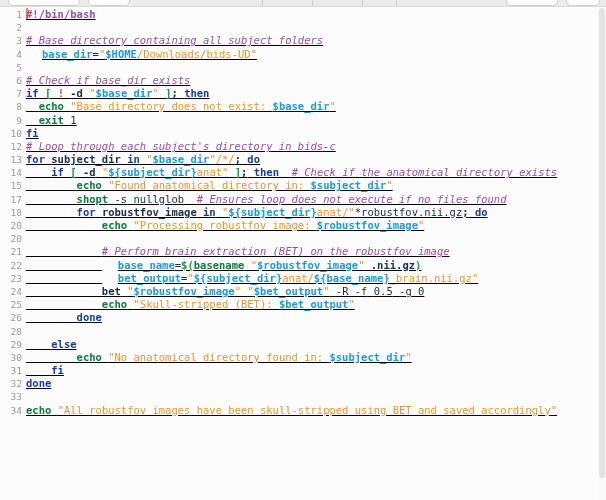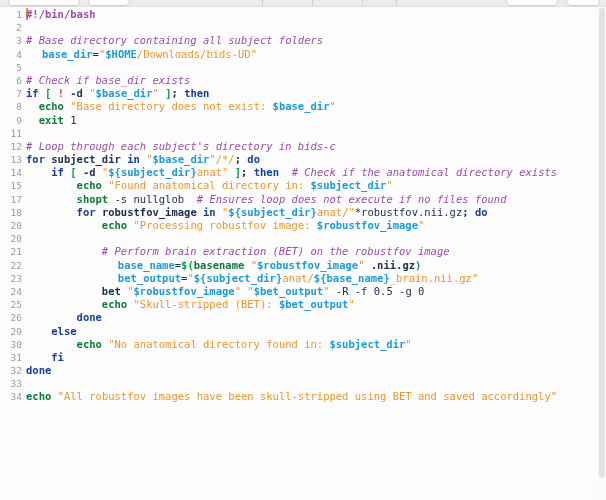--- a/index.html
+++ b/index.html
@@ -73,20 +73,21 @@
     font-family: "DejaVu Sans Mono", monospace;
     vertical-align: top;
     padding-right: 0px;
     user-select: none;
   }
 
   .lcontent {
     display: inline-block;
     vertical-align: top;
     padding-left: 4px;
+    text-decoration: underline;
   }
 
   
   #vscroll {
     position: absolute;
     top: 8px;
     right: 0;
     width: 8px;
     height: 492px;
     background: #fafafa;
@@ -155,22 +156,22 @@
     <div class="code-line"><span class="gutter">5</span><span class="lcontent"></span></div>
 
     <div class="code-line"><span class="gutter">6</span><span class="lcontent"><span class="t-comment"># Check if base_dir exists</span></span></div>
 
     <div class="code-line"><span class="gutter">7</span><span class="lcontent"><span class="t-kw">if</span> <span class="t-bracket">[</span> <span class="t-op">!</span> <span class="t-plainb">-d</span> <span class="t-str">"</span><span class="t-var">$base_dir</span><span class="t-str">"</span> <span class="t-bracket">]</span><span class="t-plainb">;</span> <span class="t-kw">then</span></span></div>
 
     <div class="code-line"><span class="gutter">8</span><span class="lcontent">  <span class="t-builtin">echo</span> <span class="t-str">"Base directory does not exist: </span><span class="t-var">$base_dir</span><span class="t-str">"</span></span></div>
 
     <div class="code-line"><span class="gutter">9</span><span class="lcontent">  <span class="t-builtin">exit</span> <span class="t-num">1</span></span></div>
 
-
-    <div class="code-line"><span class="gutter">11</span><span class="lcontent"></span></div>
+    <div class="code-line"><span class="gutter">10</span><span class="lcontent"><span class="t-kw">fi</span></span></div>
+
 
     <div class="code-line"><span class="gutter">12</span><span class="lcontent"><span class="t-comment"># Loop through each subject's directory in bids-c</span></span></div>
 
     <div class="code-line"><span class="gutter">13</span><span class="lcontent"><span class="t-kw">for</span> <span class="t-plainb">subject_dir</span> <span class="t-kw">in</span> <span class="t-str">"</span><span class="t-var">$base_dir</span><span class="t-str">"/*/</span><span class="t-plainb">;</span> <span class="t-kw">do</span></span></div>
 
     <div class="code-line"><span class="gutter">14</span><span class="lcontent">    <span class="t-kw">if</span> <span class="t-bracket">[</span> <span class="t-plainb">-d</span> <span class="t-str">"</span><span class="t-var">${subject_dir}</span><span class="t-str">anat"</span> <span class="t-bracket">]</span><span class="t-plainb">;</span> <span class="t-kw">then</span>  <span class="t-comment"># Check if the anatomical directory exists</span></span></div>
 
     <div class="code-line"><span class="gutter">15</span><span class="lcontent">        <span class="t-builtin">echo</span> <span class="t-str">"Found anatomical directory in: </span><span class="t-var">$subject_dir</span><span class="t-str">"</span></span></div>
 
 
@@ -188,20 +189,21 @@
 
     <div class="code-line"><span class="gutter">23</span><span class="lcontent">            <span class="t-varname">bet_output</span><span class="t-plain">=</span><span class="t-str">"</span><span class="t-var">${subject_dir}</span><span class="t-str">anat/</span><span class="t-var">${base_name}</span><span class="t-str">_brain.nii.gz"</span></span></div>
 
     <div class="code-line"><span class="gutter">24</span><span class="lcontent">            <span class="t-plainb">bet</span> <span class="t-str">"</span><span class="t-var">$robustfov_image</span><span class="t-str">"</span> <span class="t-str">"</span><span class="t-var">$bet_output</span><span class="t-str">"</span> <span class="t-plain">-R -f</span> <span class="t-num">0.5</span> <span class="t-plain">-g</span> <span class="t-num">0</span></span></div>
 
     <div class="code-line"><span class="gutter">25</span><span class="lcontent">            <span class="t-builtin">echo</span> <span class="t-str">"Skull-stripped (BET): </span><span class="t-var">$bet_output</span><span class="t-str">"</span></span></div>
 
     <div class="code-line"><span class="gutter">26</span><span class="lcontent">        <span class="t-kw">done</span></span></div>
 
 
+    <div class="code-line"><span class="gutter">28</span><span class="lcontent"></span></div>
 
     <div class="code-line"><span class="gutter">29</span><span class="lcontent">    <span class="t-kw">else</span></span></div>
 
     <div class="code-line"><span class="gutter">30</span><span class="lcontent">        <span class="t-builtin">echo</span> <span class="t-str">"No anatomical directory found in: </span><span class="t-var">$subject_dir</span><span class="t-str">"</span></span></div>
 
     <div class="code-line"><span class="gutter">31</span><span class="lcontent">    <span class="t-kw">fi</span></span></div>
 
     <div class="code-line"><span class="gutter">32</span><span class="lcontent"><span class="t-kw">done</span></span></div>
 
     <div class="code-line"><span class="gutter">33</span><span class="lcontent"></span></div>

